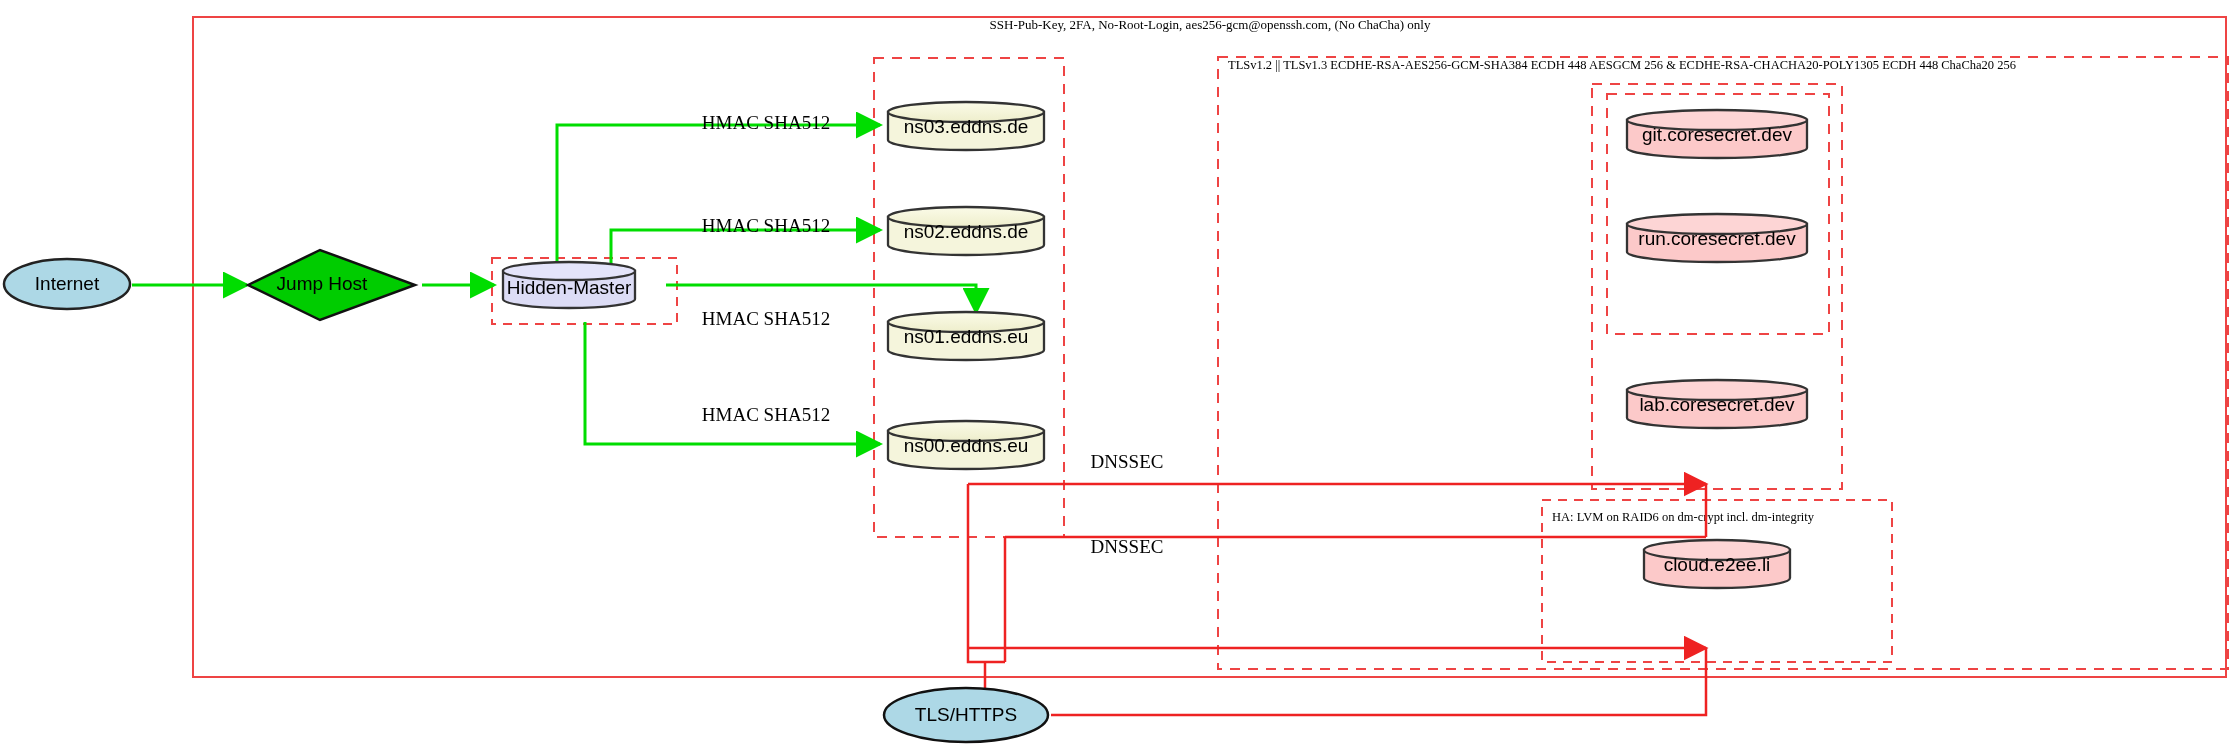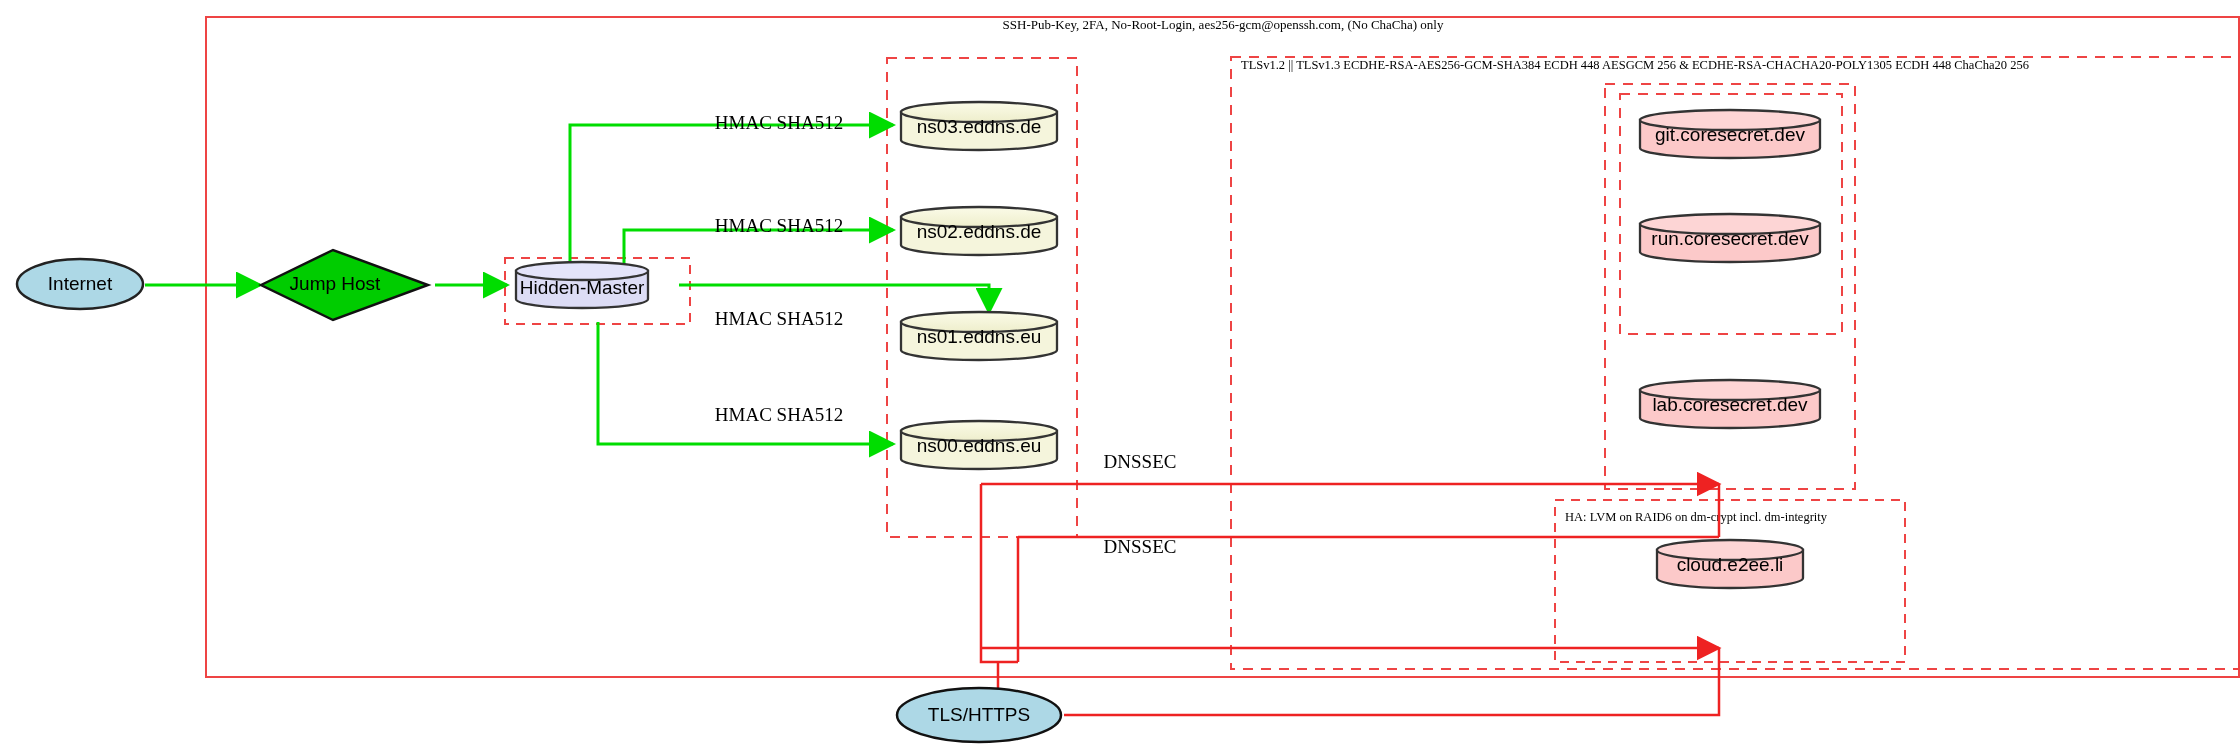--- a/index.html
+++ b/index.html
@@ -1,18 +1,18 @@
 <!DOCTYPE html>
 <html><head>
 <meta charset="utf-8">
 <style>
   html,body{margin:0;padding:0;background:#ffffff;}
   body{width:2240px;height:744px;overflow:hidden;
        font-family:"Liberation Sans",sans-serif;}
-  #stage{position:relative;width:2056px;height:744px;margin-left:13px;}
+  #stage{position:relative;width:2056px;height:744px;}
   svg{position:absolute;left:0;top:0;width:2240px;height:744px;}
   text{dominant-baseline:middle;}
   .serif{font-family:"Liberation Serif",serif;}
   .sans{font-family:"Liberation Sans",sans-serif;}
 </style>
 </head>
 <body>
 
 <div id="stage">
 <svg viewBox="0 0 2240 744" xmlns="http://www.w3.org/2000/svg">

